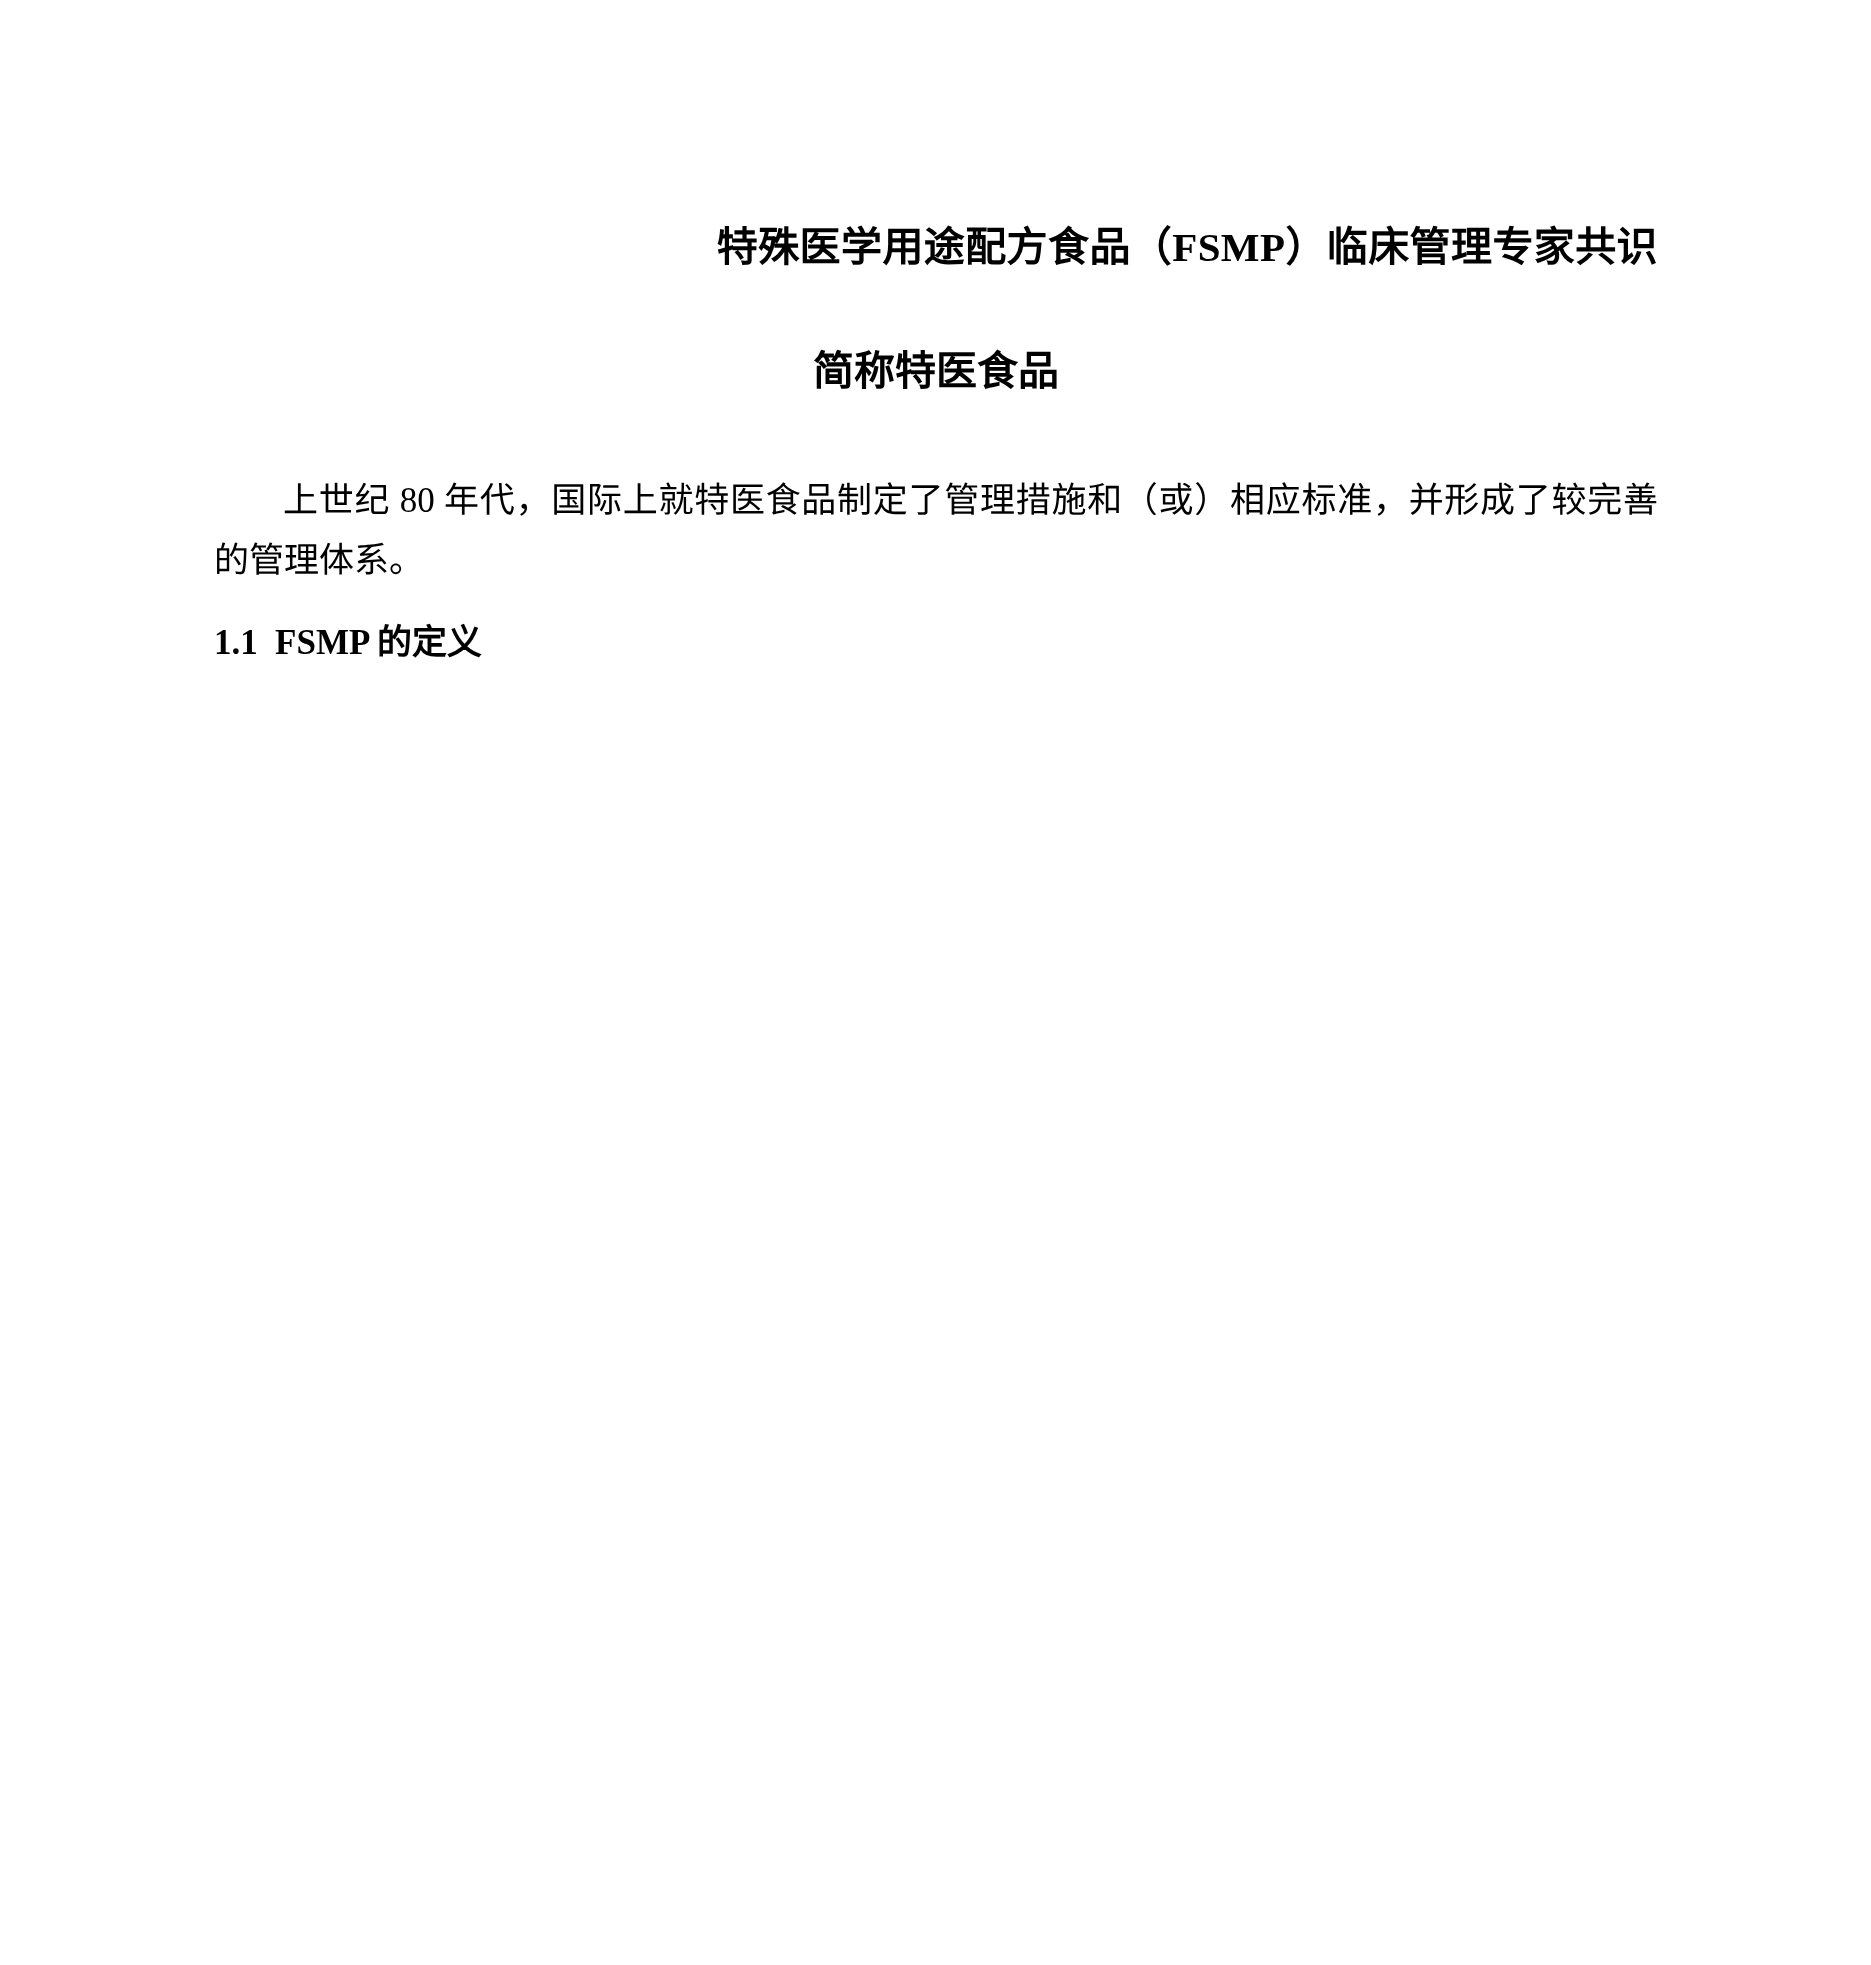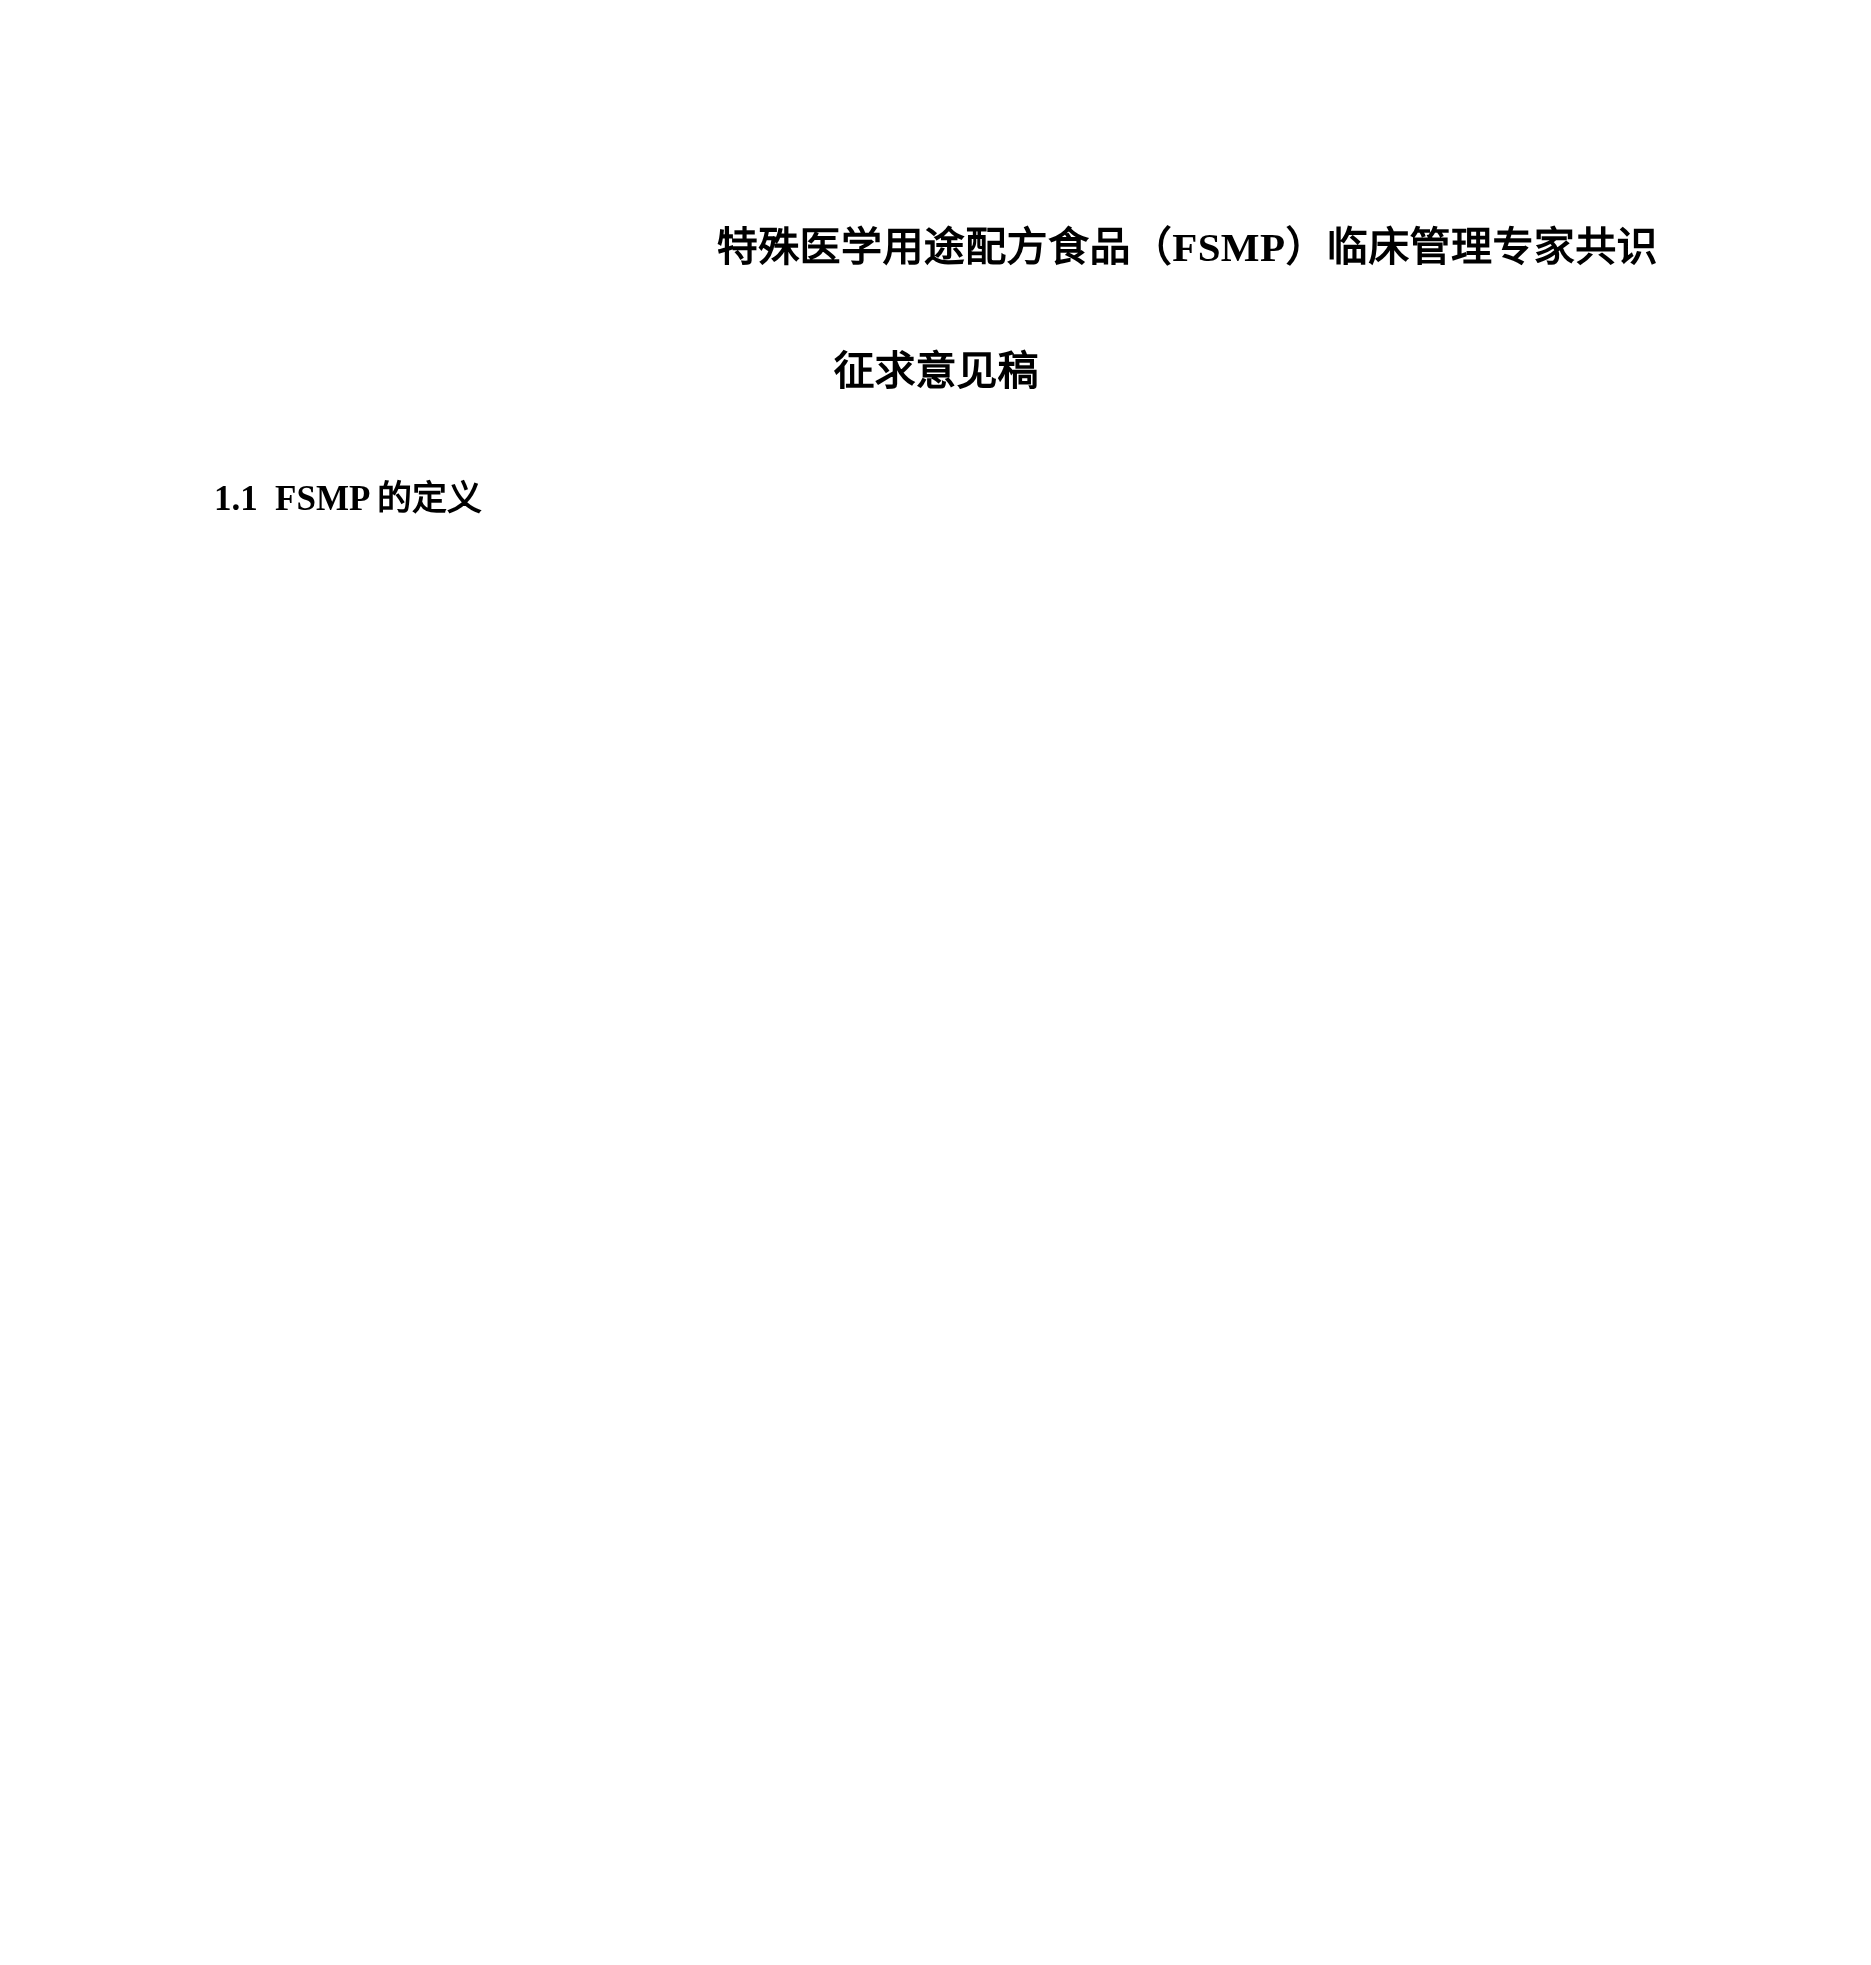--- a/index.html
+++ b/index.html
@@ -65,24 +65,25 @@
     margin-right: 17.3px;
   }
 </style>
 </head>
 <body>
 
 <div class="page">
 
   <h1 class="doc-title">特殊医学用途配方食品（FSMP）临床管理专家共识</h1>
 
-  <div class="doc-subtitle">征求意见稿</div>
+  <div class="doc-subtitle">简称特医食品</div>
 
   <div class="body-block">
 
+    <p class="para">上世纪 80 年代，国际上就特医食品制定了管理措施和（或）相应标准，并形成了较完善的管理体系。</p>
 
 
     <h3 class="heading-2">
       <span class="heading-num">1.1</span><span>FSMP 的定义</span>
     </h3>
 
 
   </div>
 
 </div>

